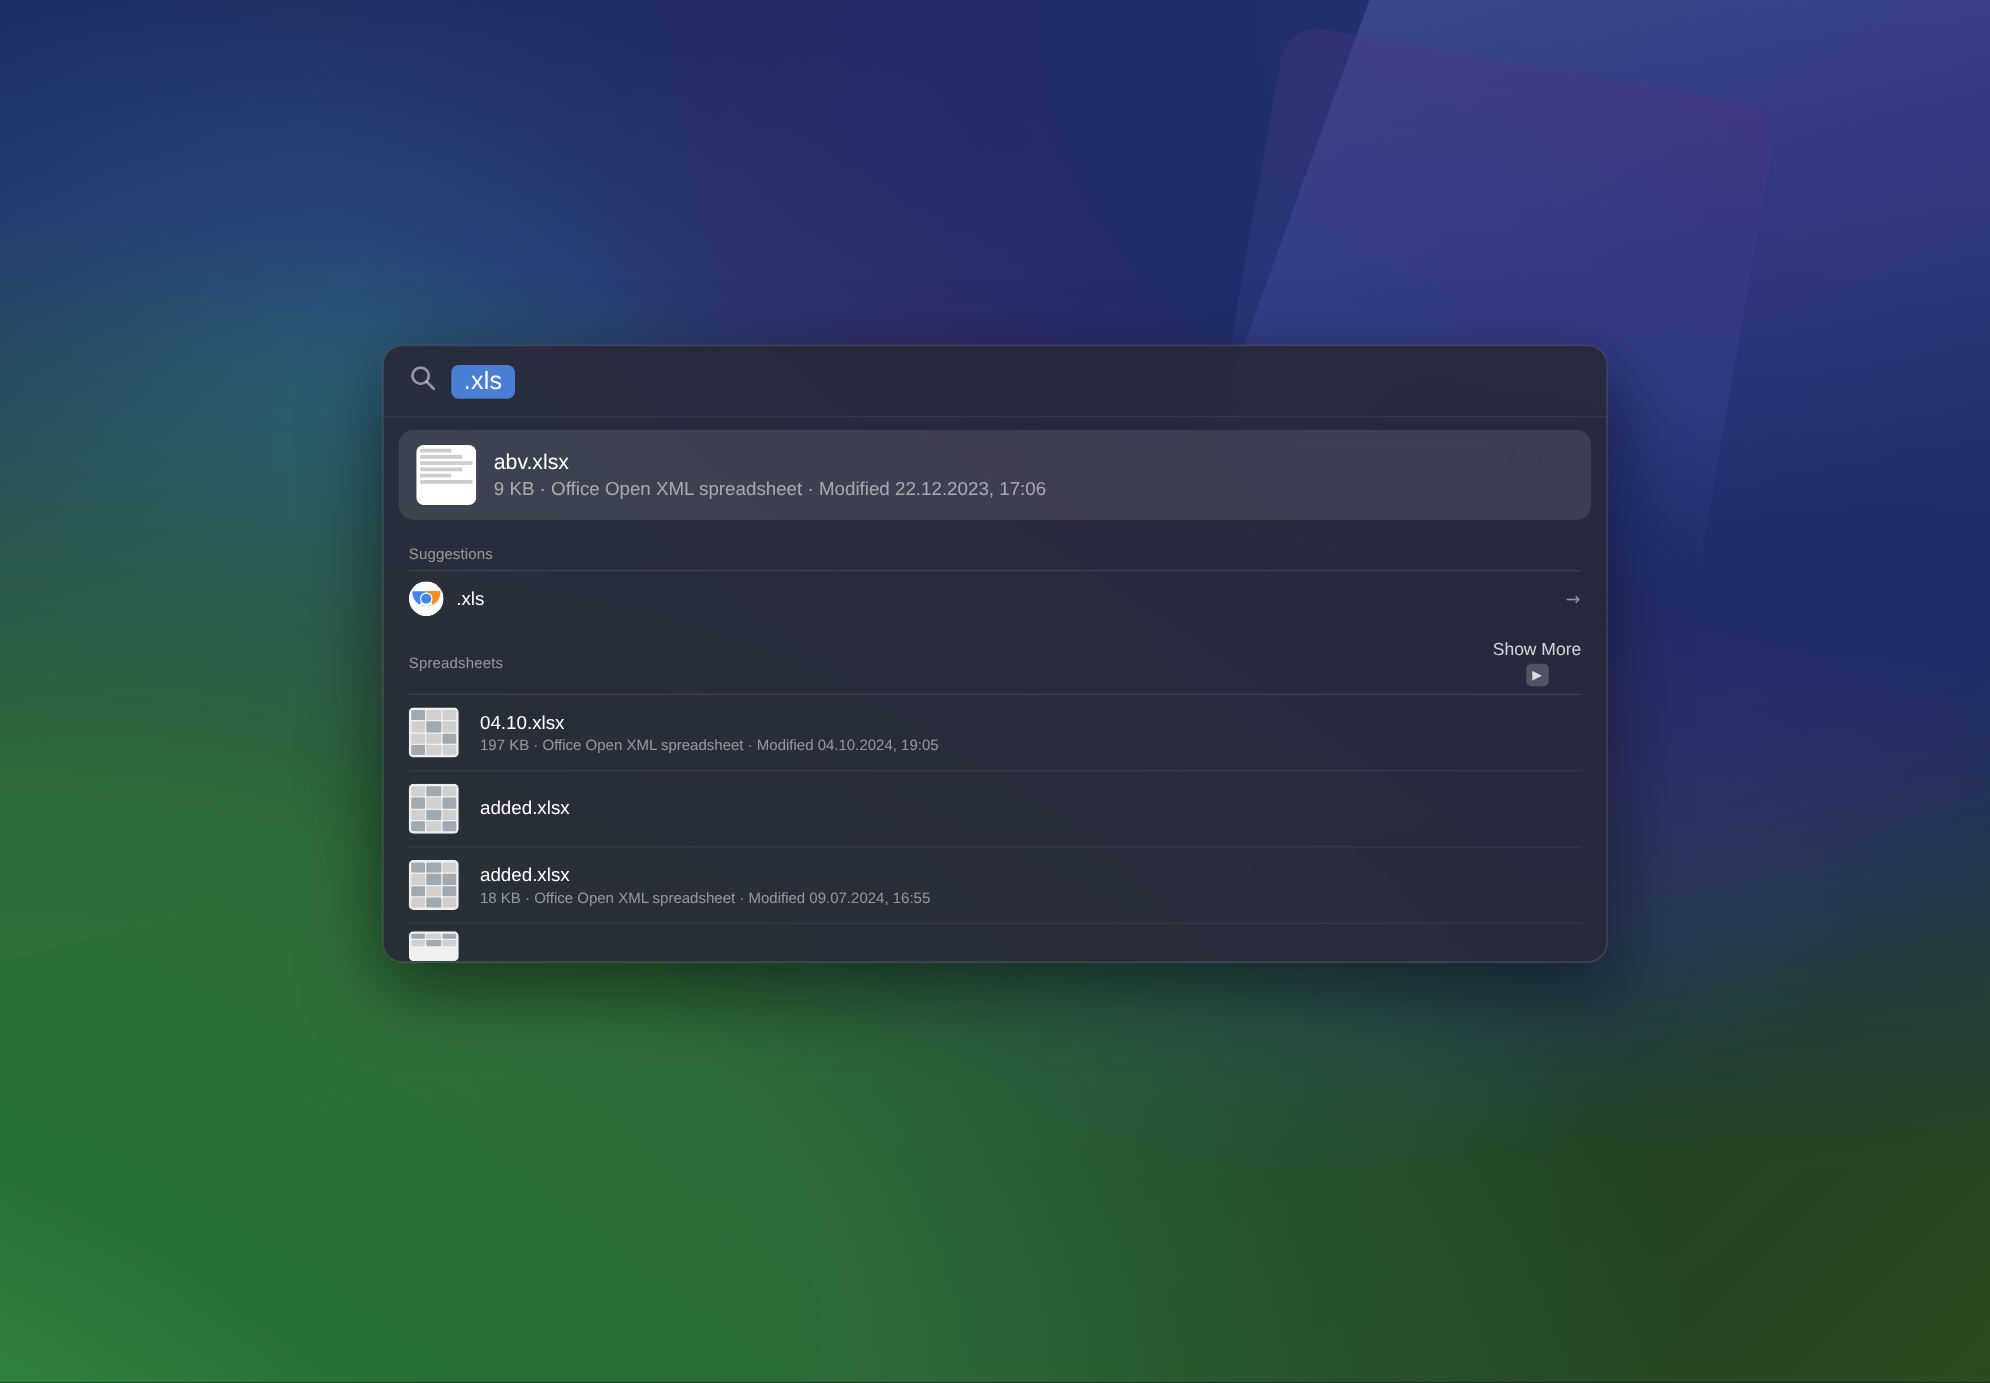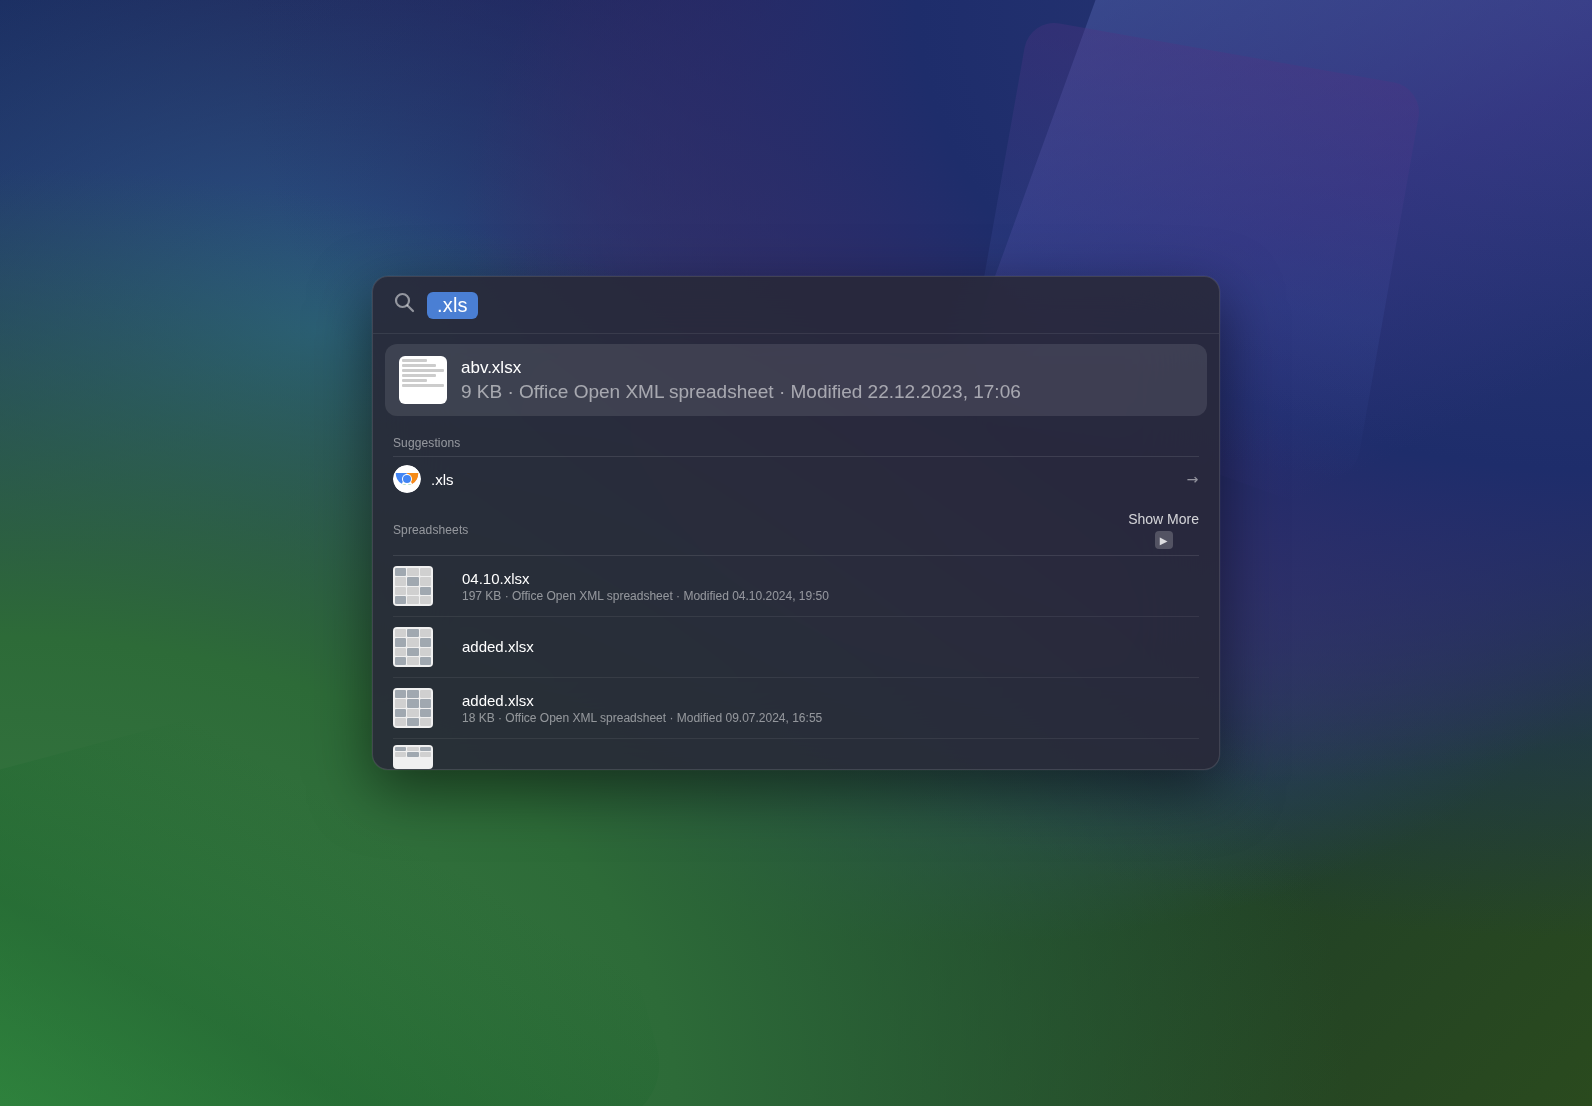--- a/index.html
+++ b/index.html
@@ -62,21 +62,21 @@
       transform: rotate(10deg);
       border-radius: 30px;
     }
 
     .spotlight-container {
       position: absolute;
       top: 50%;
       left: 50%;
       transform: translate(-50%, -50%);
       margin-top: -30px;
-      width: 848px;
+      width: 980px;
       background: rgba(40, 40, 55, 0.88);
       backdrop-filter: blur(40px);
       -webkit-backdrop-filter: blur(40px);
       border-radius: 16px;
       border: 1px solid rgba(255,255,255,0.12);
       box-shadow: 0 20px 60px rgba(0,0,0,0.5), 0 0 0 0.5px rgba(255,255,255,0.08);
       overflow: hidden;
     }
 
     
@@ -164,21 +164,21 @@
 
     .top-result-name {
       color: #ffffff;
       font-size: 17px;
       font-weight: 500;
       margin-bottom: 3px;
     }
 
     .top-result-meta {
       color: rgba(255,255,255,0.55);
-      font-size: 19px;
+      font-size: 15px;
     }
 
     
     .section {
       padding: 0 20px;
     }
 
     .section-header {
       display: flex;
       align-items: center;
@@ -265,21 +265,21 @@
       align-items: center;
       justify-content: center;
       font-size: 10px;
       color: rgba(255,255,255,0.8);
     }
 
     
     .file-item {
       display: flex;
       align-items: center;
-      gap: 29px;
+      gap: 17px;
       padding: 10px 0;
       cursor: pointer;
       border-bottom: 1px solid rgba(255,255,255,0.07);
     }
 
     .file-item:last-child {
       border-bottom: none;
     }
 
     .file-thumb {
@@ -430,21 +430,21 @@
           <div class="cell"></div>
             <div class="cell"></div>
             <div class="cell dark"></div>
           <div class="cell dark"></div>
             <div class="cell"></div>
             <div class="cell"></div>
         </div>
       </div>
       <div class="file-info">
         <div class="file-name">04.10.xlsx</div>
-        <div class="file-meta">197 KB · Office Open XML spreadsheet · Modified 04.10.2024, 19:50</div>
+        <div class="file-meta">197 KB · Office Open XML spreadsheet · Modified 04.10.2024, 19:05</div>
       </div>
     </div>
 
     <div class="file-item">
       <div class="file-thumb">
         <div class="spreadsheet-thumb">
           <div class="cell"></div>
             <div class="cell dark"></div>
             <div class="cell"></div>
           <div class="cell dark"></div>

